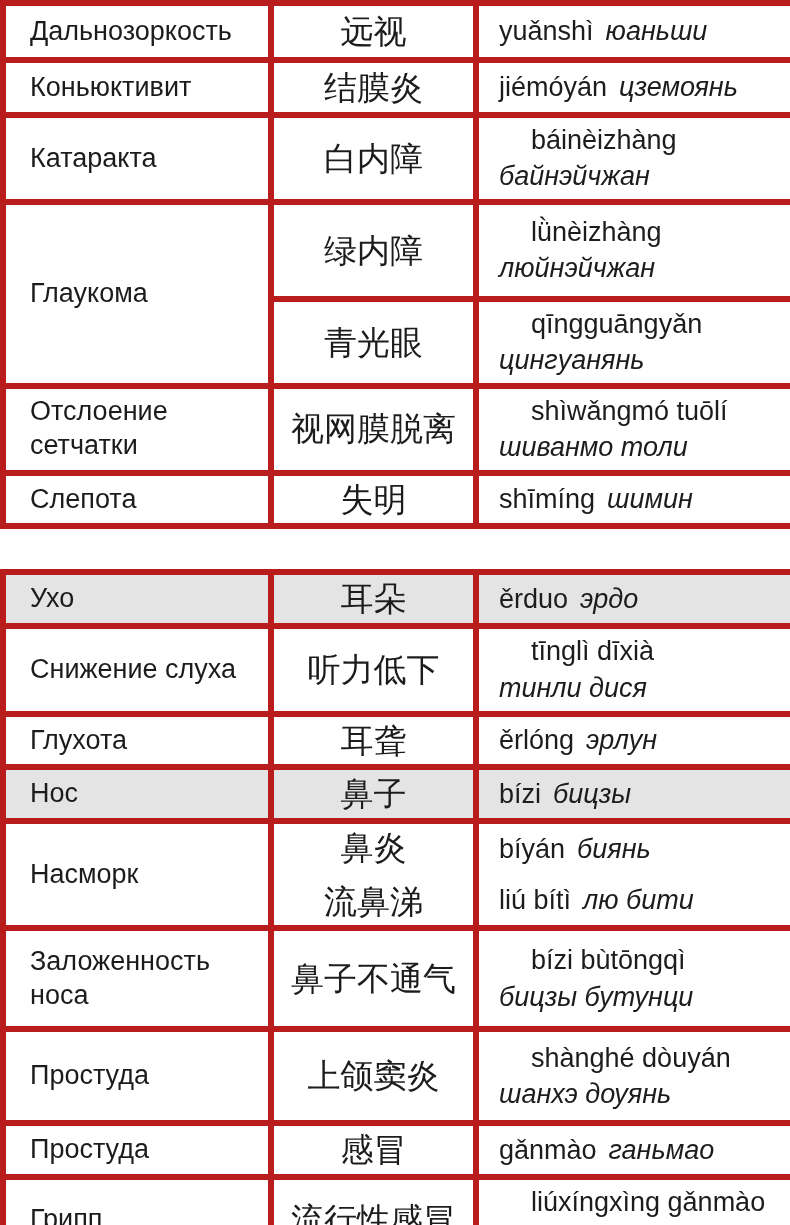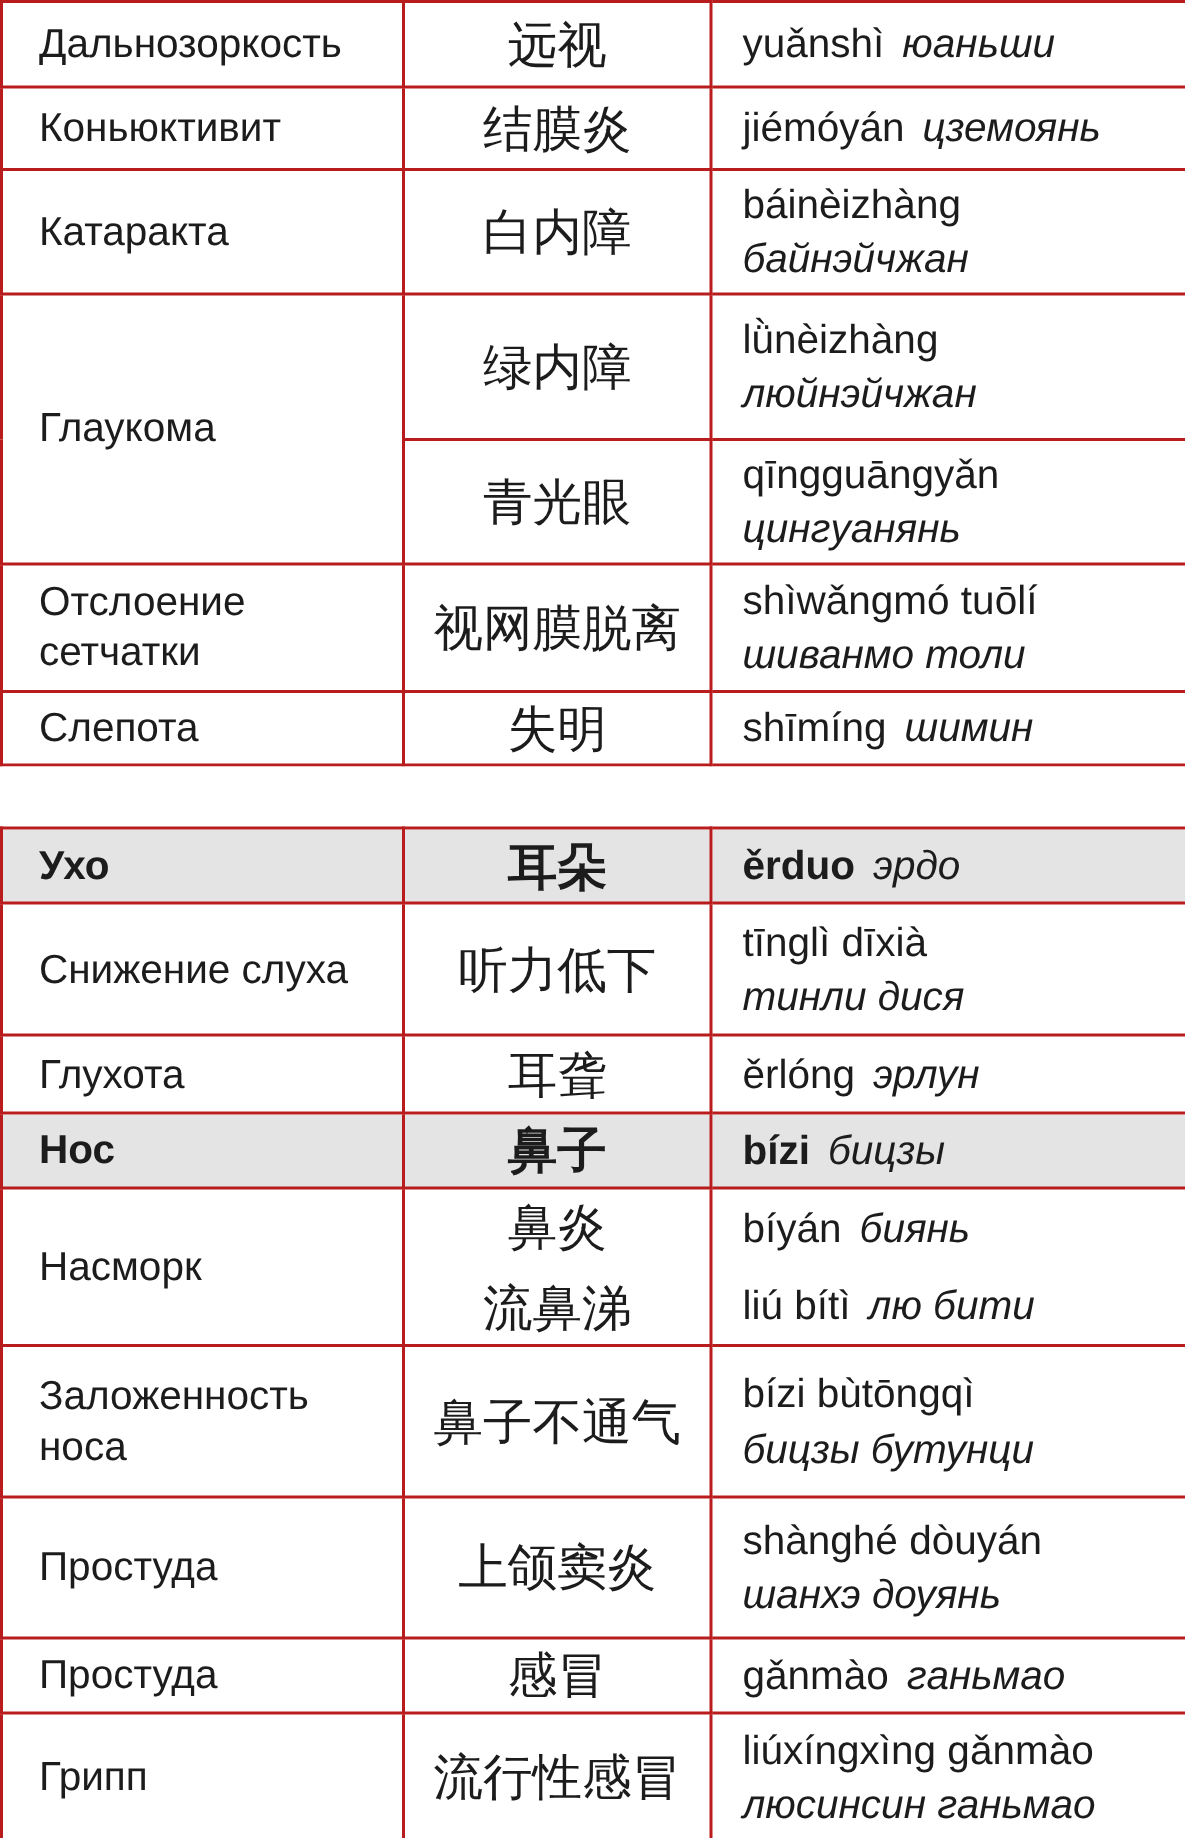--- a/index.html
+++ b/index.html
@@ -16,21 +16,21 @@
   .page {
     width: 790px;
   }
   table.vocab {
     border-collapse: collapse;
     table-layout: fixed;
     width: 790px;
     background: #ffffff;
   }
   table.vocab td {
-    border: 2px solid #b91c1c;
+    border: 6px solid #b91c1c;
     vertical-align: middle;
     overflow: hidden;
   }
   col.c1 { width: 268px; }
   col.c2 { width: 205px; }
   col.c3 { width: 317px; }
 
   td.ru-cell {
     font-size: 27px;
     line-height: 1.25;
@@ -50,31 +50,32 @@
   .tr {
     font-style: italic;
   }
   .py-line .tr,
   .inline .tr {
     margin-left: 12px;
   }
   td.stacked .py,
   td.stacked .tr {
     display: block;
+    margin-left: 32px;
   }
   td.stacked .tr {
     margin-left: 0;
   }
   tr.hdr td {
     background: #e4e4e4;
   }
   tr.hdr .ru-cell,
   tr.hdr .zh-cell,
   tr.hdr .py {
-    font-weight: bold;
+    font-weight: normal;
   }
   tr.hdr .tr {
     font-weight: normal;
   }
   .multi {
     display: flex;
     flex-direction: column;
     gap: 14px;
     justify-content: center;
   }

